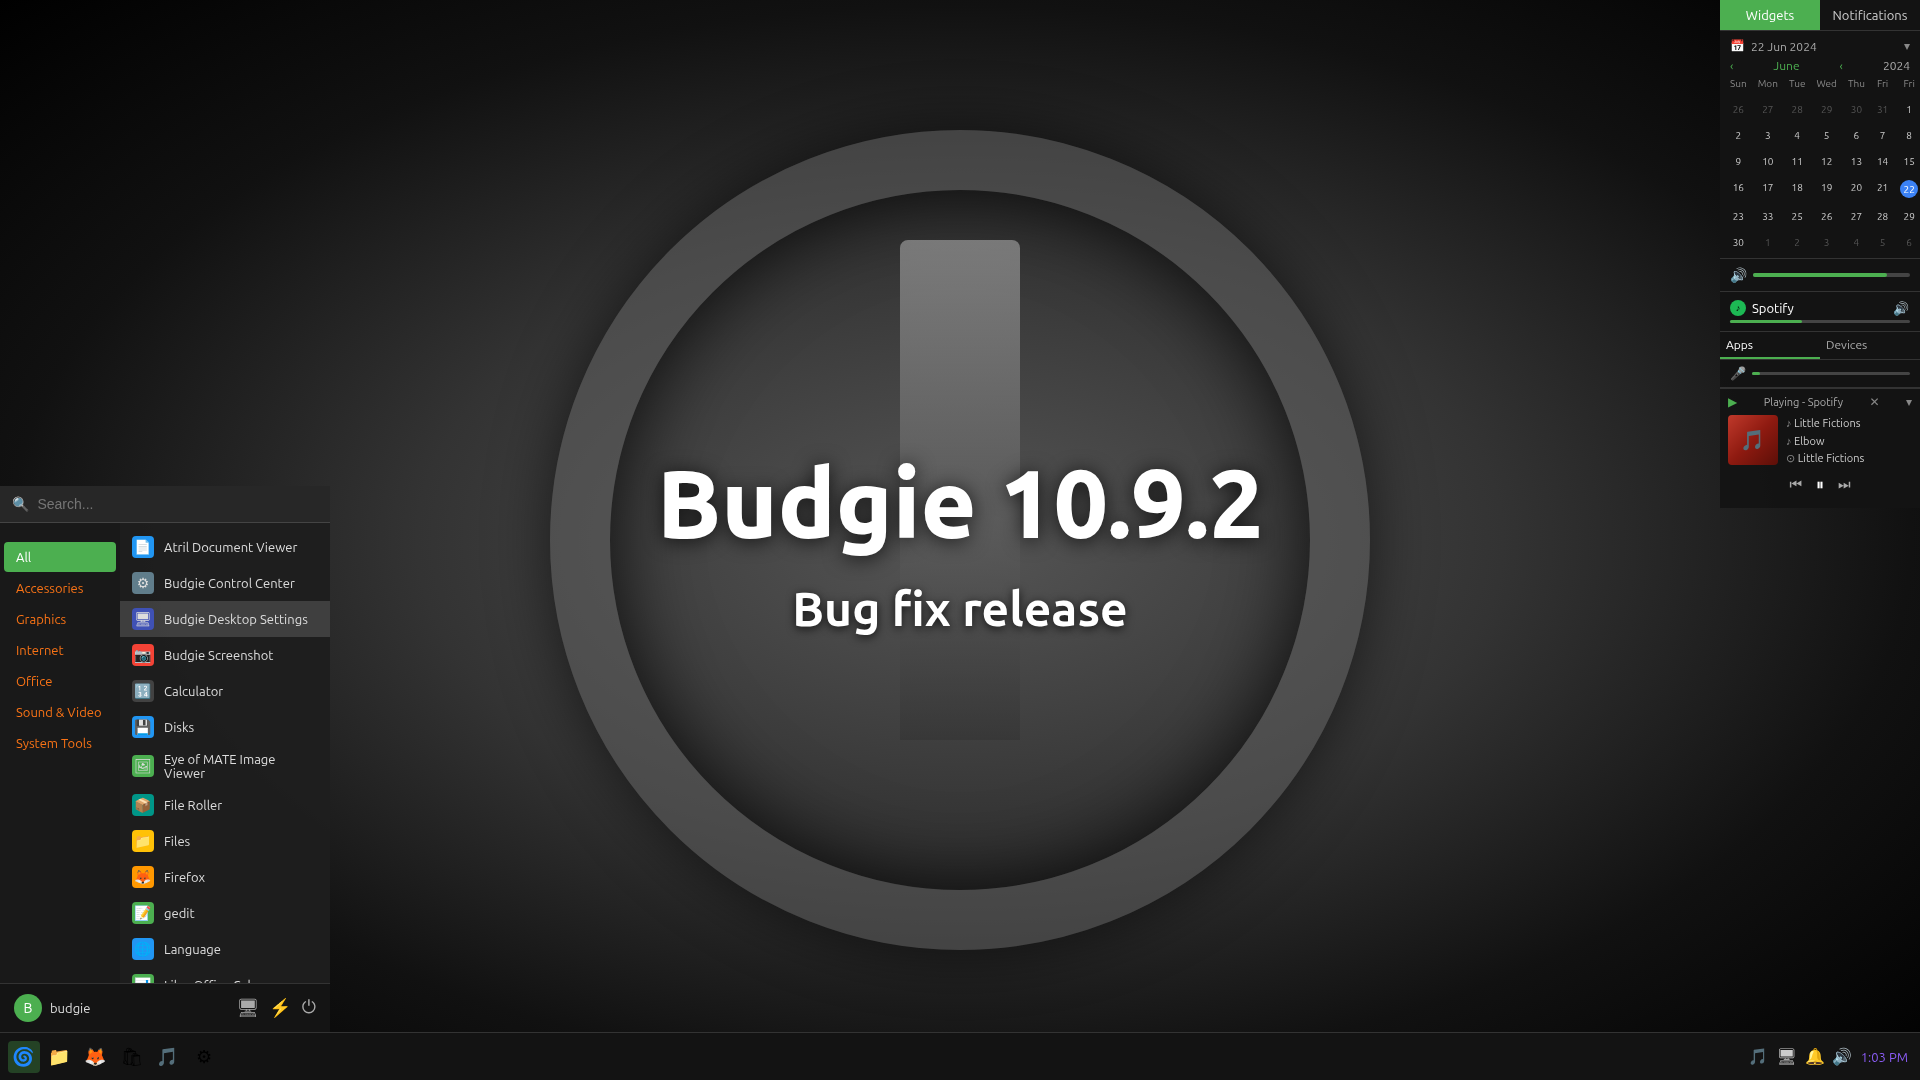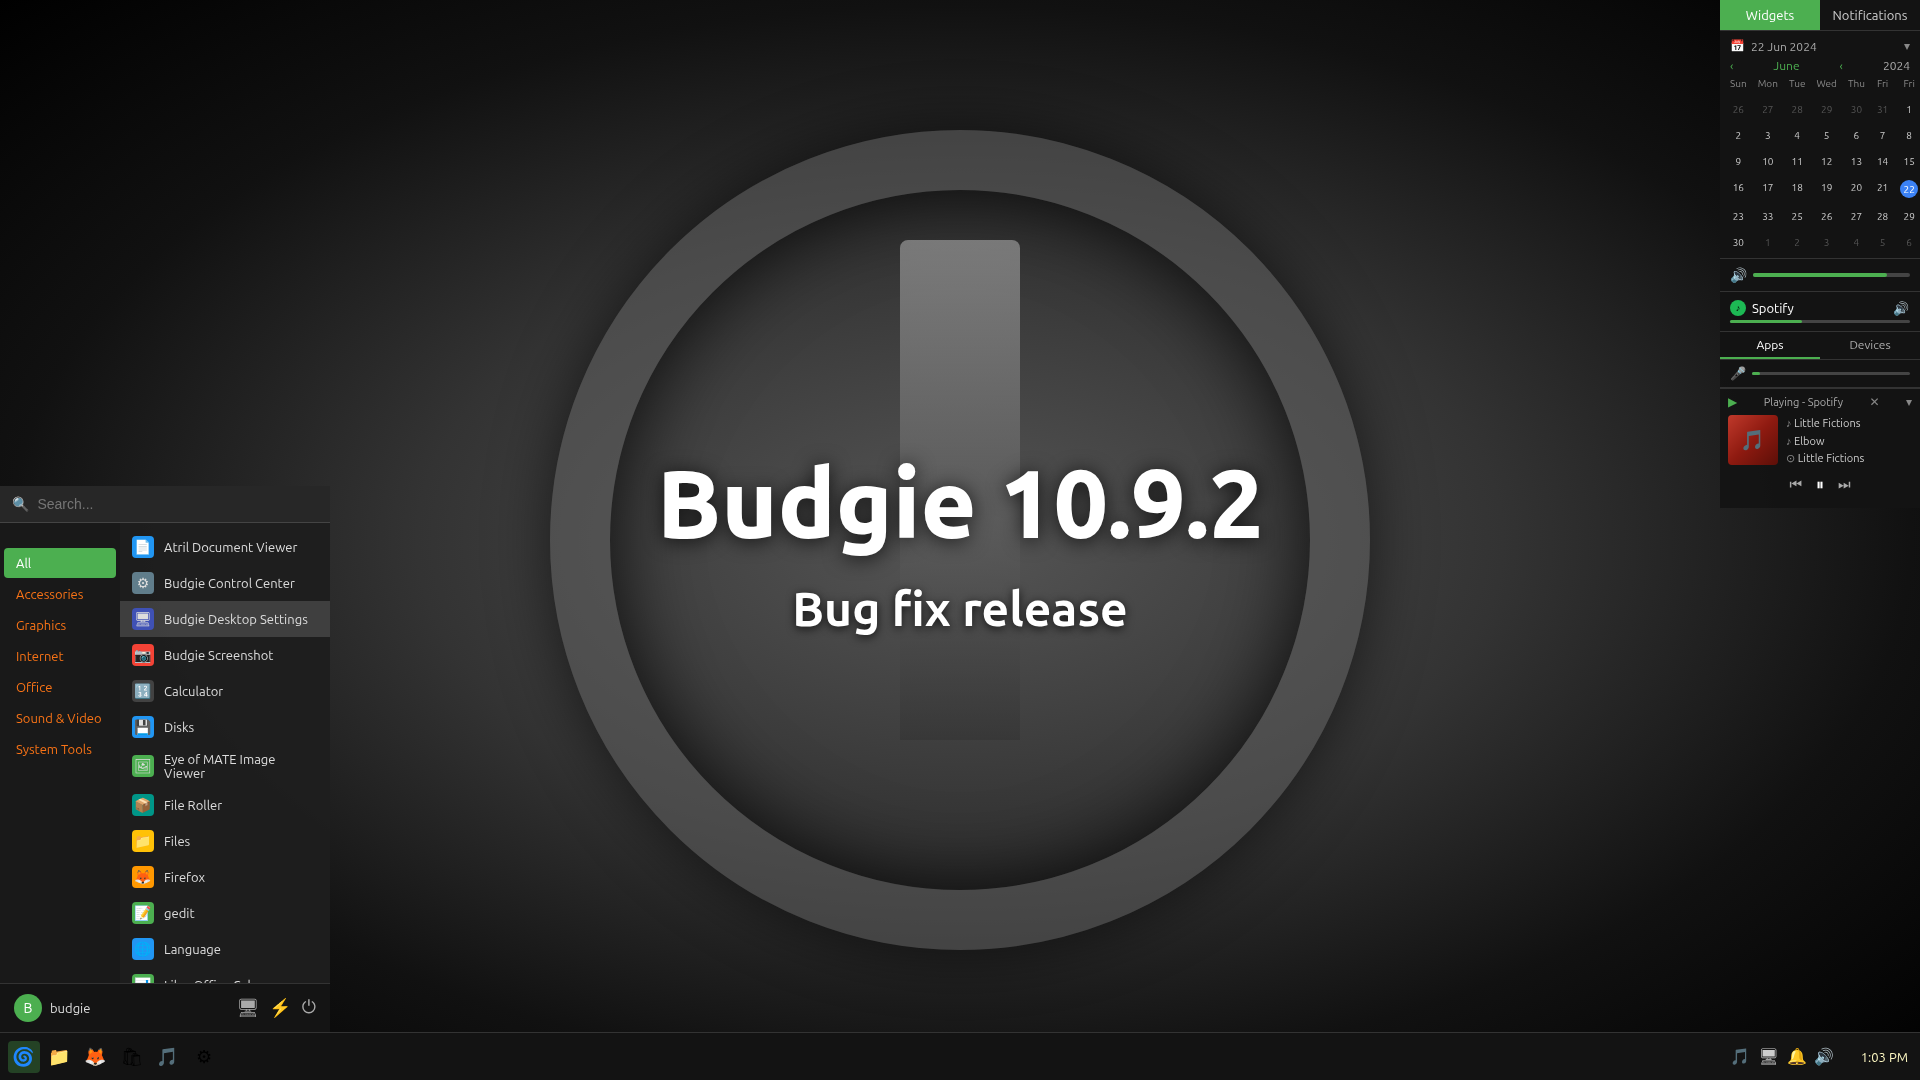--- a/index.html
+++ b/index.html
@@ -103,21 +103,21 @@
     }
 
     #menu-content {
       display: flex;
       height: 460px;
     }
 
     #categories {
       width: 120px;
       background: rgba(25,25,25,0.98);
-      padding: 24px 0;
+      padding: 18px 0;
       flex-shrink: 0;
     }
     .category-item {
       padding: 8px 12px;
       font-size: 13px;
       cursor: pointer;
       color: #f97316;
       border-radius: 4px;
       margin: 1px 4px;
     }
@@ -360,21 +360,21 @@
     }
 
     
     #apps-devices-tabs {
       display: flex;
       border-bottom: 1px solid #333;
     }
     .apps-devices-tab {
       flex: 1;
       padding: 6px;
-      text-align: center;
+      text-align: left;
       font-size: 12px;
       cursor: pointer;
       color: #aaa;
       border-bottom: 2px solid transparent;
     }
     .apps-devices-tab.active {
       color: #fff;
       border-bottom: 2px solid #4caf50;
     }
 
@@ -499,23 +499,22 @@
       font-size: 12px;
       color: #ccc;
     }
     .tray-icon {
       font-size: 16px;
       cursor: pointer;
       color: #ccc;
     }
     #clock {
       font-size: 13px;
-      color: #fef9c3;
+      color: #8b5cf6;
       white-space: nowrap;
-      margin-left: 18px;
     }
   </style>
 </head>
 <body>
 
 <div id="wallpaper">
   <div id="wallpaper-title">
     <h1>Budgie 10.9.2</h1>
     <h2>Bug fix release</h2>
   </div>

